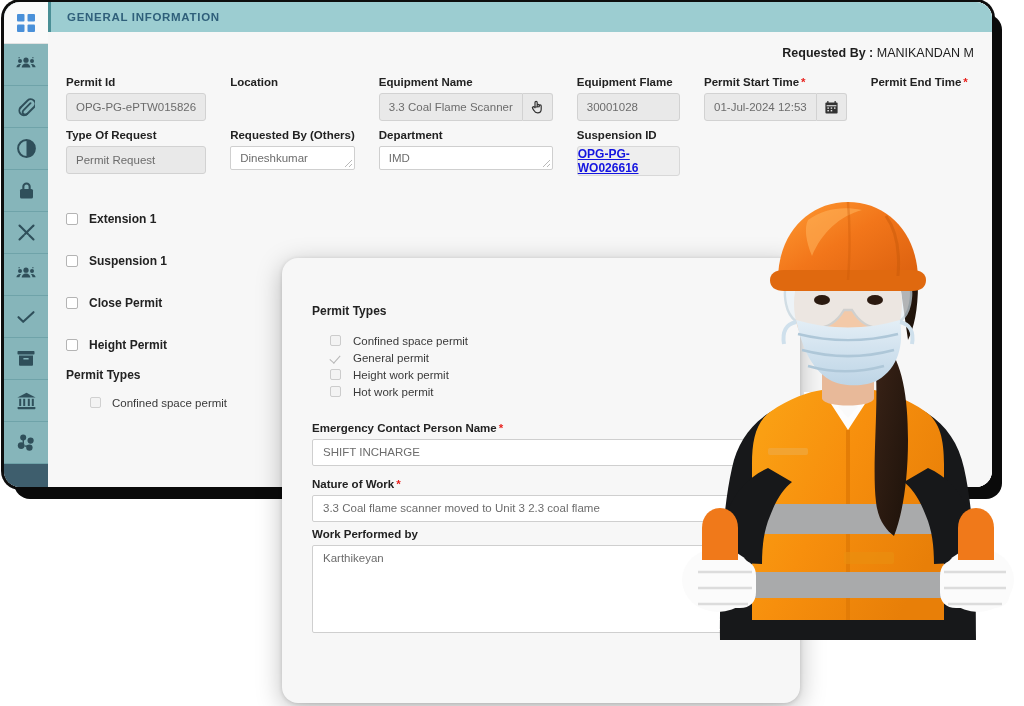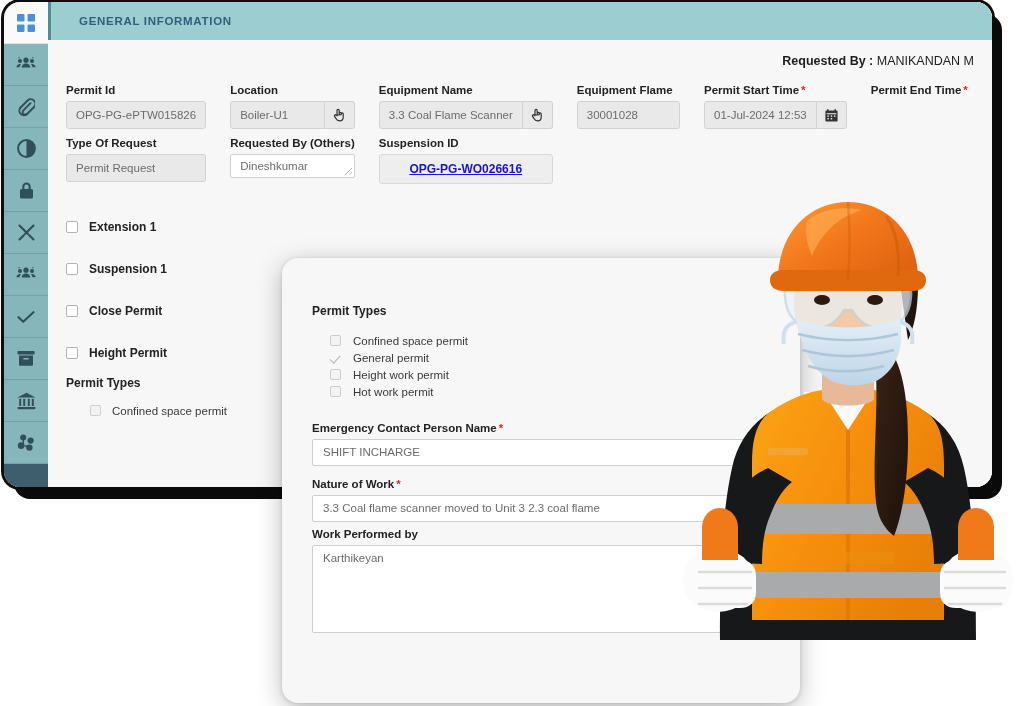--- a/index.html
+++ b/index.html
@@ -61,25 +61,25 @@
   .side-filler { flex: 1 1 auto; background: #3e5e6d; }
 
   
   #content {
     flex: 1 1 auto;
     background: #f7f7f7;
     position: relative;
     overflow: hidden;
   }
   #section-header {
-    height: 38px;
+    height: 30px;
     background: #9ccdd1;
     display: flex;
     align-items: center;
-    padding-left: 28px;
+    padding-left: 16px;
     border-left: 3px solid #4a8f96;
   }
   #section-header .title {
     font-size: 11.5px;
     font-weight: bold;
     letter-spacing: 0.7px;
     color: #2f5f7a;
   }
 
   #requested-by-line {
@@ -429,28 +429,20 @@
             <label class="field-label">
               <span>Permit Id</span>
             </label>
             <div class="inp">OPG-PG-ePTW015826</div>
           </div>
 
           <div class="field">
             <label class="field-label">
               <span>Location</span>
             </label>
-            <div class="inp-group">
-              <div class="inp">Boiler-U1</div>
-              <div class="addon">
-                <svg width="13" height="14" viewBox="0 0 13 14" fill="none" stroke="#333" stroke-width="1.2" stroke-linejoin="round">
-                  <path d="M4 8.3V2.4a1.1 1.1 0 0 1 2.2 0v4.1M6.2 6.5V5.3a1 1 0 0 1 2 0v1.4M8.2 6.7V5.9a1 1 0 0 1 2 0v3.4c0 2.2-1.5 3.6-3.6 3.6-2 0-3-1-3.6-2.3L1.6 8.4a1 1 0 0 1 1.6-1.2z"></path>
-                </svg>
-              </div>
-            </div>
           </div>
 
           <div class="field">
             <label class="field-label">
               <span>Equipment Name</span>
             </label>
             <div class="inp-group">
               <div class="inp">3.3 Coal Flame Scanner</div>
               <div class="addon">
                 <svg width="13" height="14" viewBox="0 0 13 14" fill="none" stroke="#333" stroke-width="1.2" stroke-linejoin="round">
@@ -502,20 +494,26 @@
             <div class="inp">Permit Request</div>
           </div>
 
           <div class="field">
             <label class="field-label">
               <span>Requested By (Others)</span>
             </label>
             <div class="ta">Dineshkumar</div>
           </div>
 
+          <div class="field">
+            <label class="field-label">
+              <span>Department</span>
+            </label>
+            <div class="ta">IMD</div>
+          </div>
 
           <div class="field">
             <label class="field-label">
               <span>Suspension ID</span>
             </label>
             <div class="wo-btn">OPG-PG-WO026616</div>
           </div>
 
           <div></div>
           <div></div>

